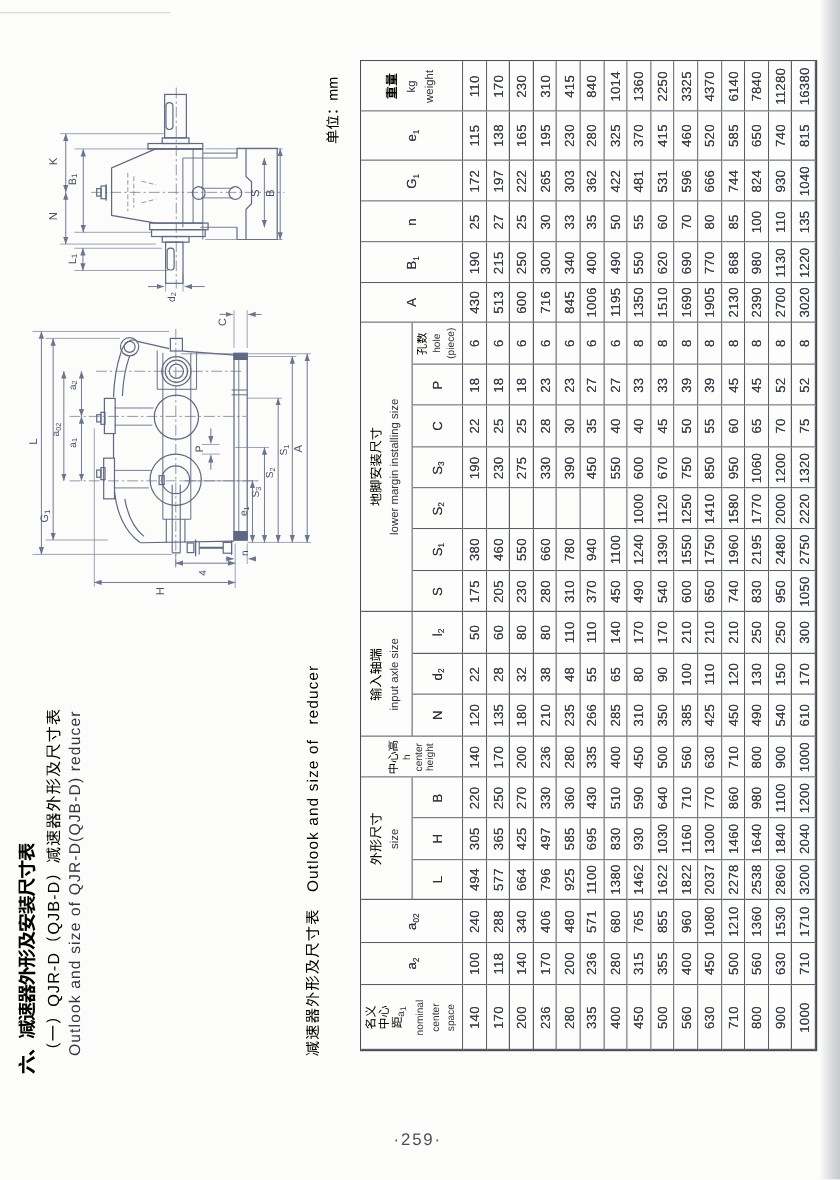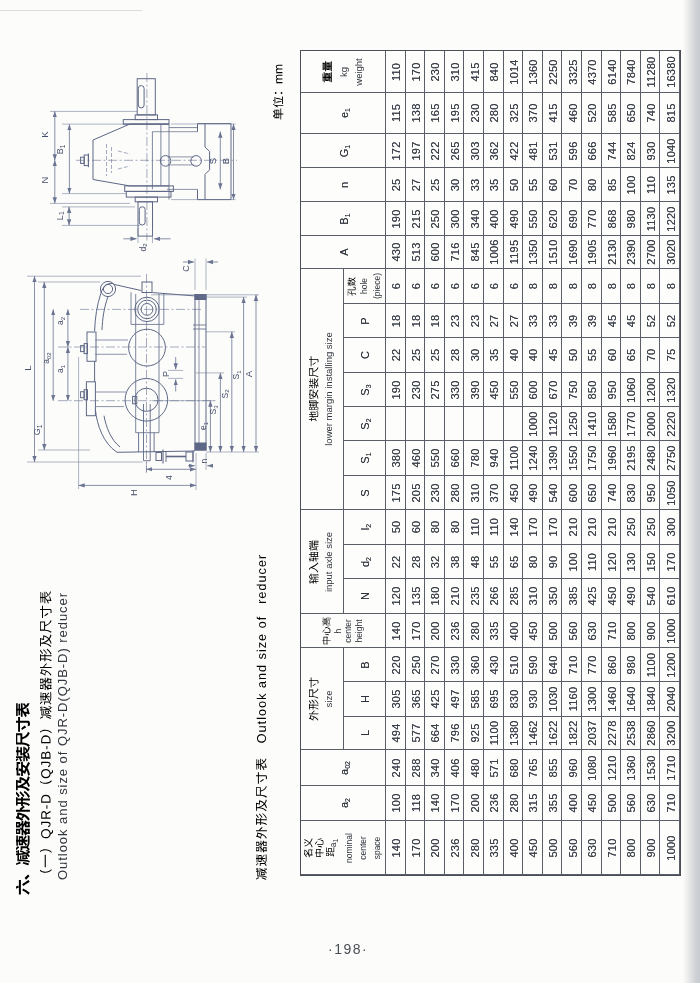--- a/index.html
+++ b/index.html
@@ -1252,21 +1252,21 @@
       <path transform="translate(260.2,0)" d="M2.2 -5.9V0H1.1V-5.9H0.2V-6.7H1.1V-7.5Q1.1 -8.4 1.5 -8.8Q1.9 -9.2 2.8 -9.2Q3.2 -9.2 3.5 -9.1V-8.3Q3.3 -8.3 3.1 -8.3Q2.6 -8.3 2.4 -8.1Q2.2 -7.9 2.2 -7.3V-6.7H3.5V-5.9Z"></path>
       <path transform="translate(276.6,0)" d="M0.9 0V-5.1Q0.9 -5.9 0.8 -6.7H1.9Q1.9 -5.6 1.9 -5.3H2Q2.2 -6.2 2.6 -6.5Q2.9 -6.8 3.6 -6.8Q3.8 -6.8 4 -6.8V-5.7Q3.8 -5.8 3.4 -5.8Q2.7 -5.8 2.4 -5.2Q2 -4.6 2 -3.5V0Z"></path>
       <path transform="translate(281.8,0)" d="M1.7 -3.1Q1.7 -2 2.2 -1.3Q2.7 -0.7 3.6 -0.7Q4.3 -0.7 4.7 -1Q5.2 -1.3 5.3 -1.7L6.3 -1.5Q5.7 0.1 3.6 0.1Q2.1 0.1 1.3 -0.8Q0.5 -1.6 0.5 -3.4Q0.5 -5.1 1.3 -5.9Q2.1 -6.8 3.5 -6.8Q6.5 -6.8 6.5 -3.3V-3.1ZM5.3 -4Q5.3 -5 4.8 -5.5Q4.4 -6 3.5 -6Q2.7 -6 2.2 -5.5Q1.8 -4.9 1.7 -4Z"></path>
       <path transform="translate(289.9,0)" d="M5.1 -1.1Q4.8 -0.4 4.3 -0.2Q3.8 0.1 3 0.1Q1.7 0.1 1.1 -0.7Q0.5 -1.6 0.5 -3.3Q0.5 -6.8 3 -6.8Q3.8 -6.8 4.3 -6.6Q4.8 -6.3 5.1 -5.7H5.1L5.1 -6.4V-9.2H6.2V-1.4Q6.2 -0.3 6.2 0H5.2Q5.2 -0.1 5.1 -0.5Q5.1 -0.8 5.1 -1.1ZM1.7 -3.4Q1.7 -2 2.1 -1.3Q2.4 -0.7 3.3 -0.7Q4.2 -0.7 4.7 -1.4Q5.1 -2.1 5.1 -3.4Q5.1 -4.8 4.7 -5.4Q4.2 -6 3.3 -6Q2.5 -6 2.1 -5.4Q1.7 -4.8 1.7 -3.4Z"></path>
       <path transform="translate(298.0,0)" d="M1.9 -6.7V-2.5Q1.9 -1.8 2.1 -1.4Q2.2 -1.1 2.5 -0.9Q2.8 -0.7 3.3 -0.7Q4.1 -0.7 4.6 -1.3Q5.1 -1.8 5.1 -2.8V-6.7H6.2V-1.4Q6.2 -0.3 6.2 0H5.2Q5.2 -0 5.2 -0.2Q5.1 -0.3 5.1 -0.5Q5.1 -0.7 5.1 -1.1H5.1Q4.7 -0.5 4.2 -0.2Q3.7 0.1 3 0.1Q1.8 0.1 1.3 -0.4Q0.8 -1 0.8 -2.2V-6.7Z"></path>
       <path transform="translate(306.0,0)" d="M1.7 -3.4Q1.7 -2 2.1 -1.4Q2.5 -0.8 3.4 -0.8Q4 -0.8 4.4 -1.1Q4.8 -1.4 4.9 -2.1L6 -2Q5.9 -1 5.2 -0.5Q4.5 0.1 3.4 0.1Q2 0.1 1.3 -0.8Q0.5 -1.7 0.5 -3.4Q0.5 -5.1 1.3 -5.9Q2 -6.8 3.4 -6.8Q4.4 -6.8 5.1 -6.3Q5.8 -5.8 6 -4.8L4.8 -4.7Q4.7 -5.3 4.4 -5.6Q4 -6 3.4 -6Q2.5 -6 2.1 -5.4Q1.7 -4.8 1.7 -3.4Z"></path>
       <path transform="translate(313.4,0)" d="M1.7 -3.1Q1.7 -2 2.2 -1.3Q2.7 -0.7 3.6 -0.7Q4.3 -0.7 4.7 -1Q5.2 -1.3 5.3 -1.7L6.3 -1.5Q5.7 0.1 3.6 0.1Q2.1 0.1 1.3 -0.8Q0.5 -1.6 0.5 -3.4Q0.5 -5.1 1.3 -5.9Q2.1 -6.8 3.5 -6.8Q6.5 -6.8 6.5 -3.3V-3.1ZM5.3 -4Q5.3 -5 4.8 -5.5Q4.4 -6 3.5 -6Q2.7 -6 2.2 -5.5Q1.8 -4.9 1.7 -4Z"></path>
       <path transform="translate(321.4,0)" d="M0.9 0V-5.1Q0.9 -5.9 0.8 -6.7H1.9Q1.9 -5.6 1.9 -5.3H2Q2.2 -6.2 2.6 -6.5Q2.9 -6.8 3.6 -6.8Q3.8 -6.8 4 -6.8V-5.7Q3.8 -5.8 3.4 -5.8Q2.7 -5.8 2.4 -5.2Q2 -4.6 2 -3.5V0Z"></path>
     </svg></div>
 
-<div style="position:absolute;left:328px;top:941px;font-size:14px;color:#4a4e55;letter-spacing:1.5px">·198·</div>
+<div style="position:absolute;left:328px;top:941px;font-size:14px;color:#4a4e55;letter-spacing:1.5px">·259·</div>
 
 <svg id="draw" style="position:absolute;left:24px;top:46px" width="252" height="460" viewBox="24 46 252 460" fill="none">
     <defs>
       <marker id="ar" viewBox="0 0 10 10" refX="9.5" refY="5" markerWidth="8" markerHeight="8" orient="auto-start-reverse">
         <path d="M0,1.6 L9.8,5 L0,8.4 z" fill="#6b7593"></path>
       </marker>
     </defs>
     <line x1="76" y1="160.3" x2="237" y2="160.3" stroke="#7d86a4" stroke-width="0.7" stroke-dasharray="9 2.5 2 2.5"></line>
     <line x1="146.9" y1="73" x2="146.9" y2="240.5" stroke="#7d86a4" stroke-width="0.7" stroke-dasharray="9 2.5 2 2.5"></line>
     <rect x="137.2" y="78.7" width="18.1" height="36.2" stroke="#5e6886" stroke-width="1.0" fill="none"></rect>

